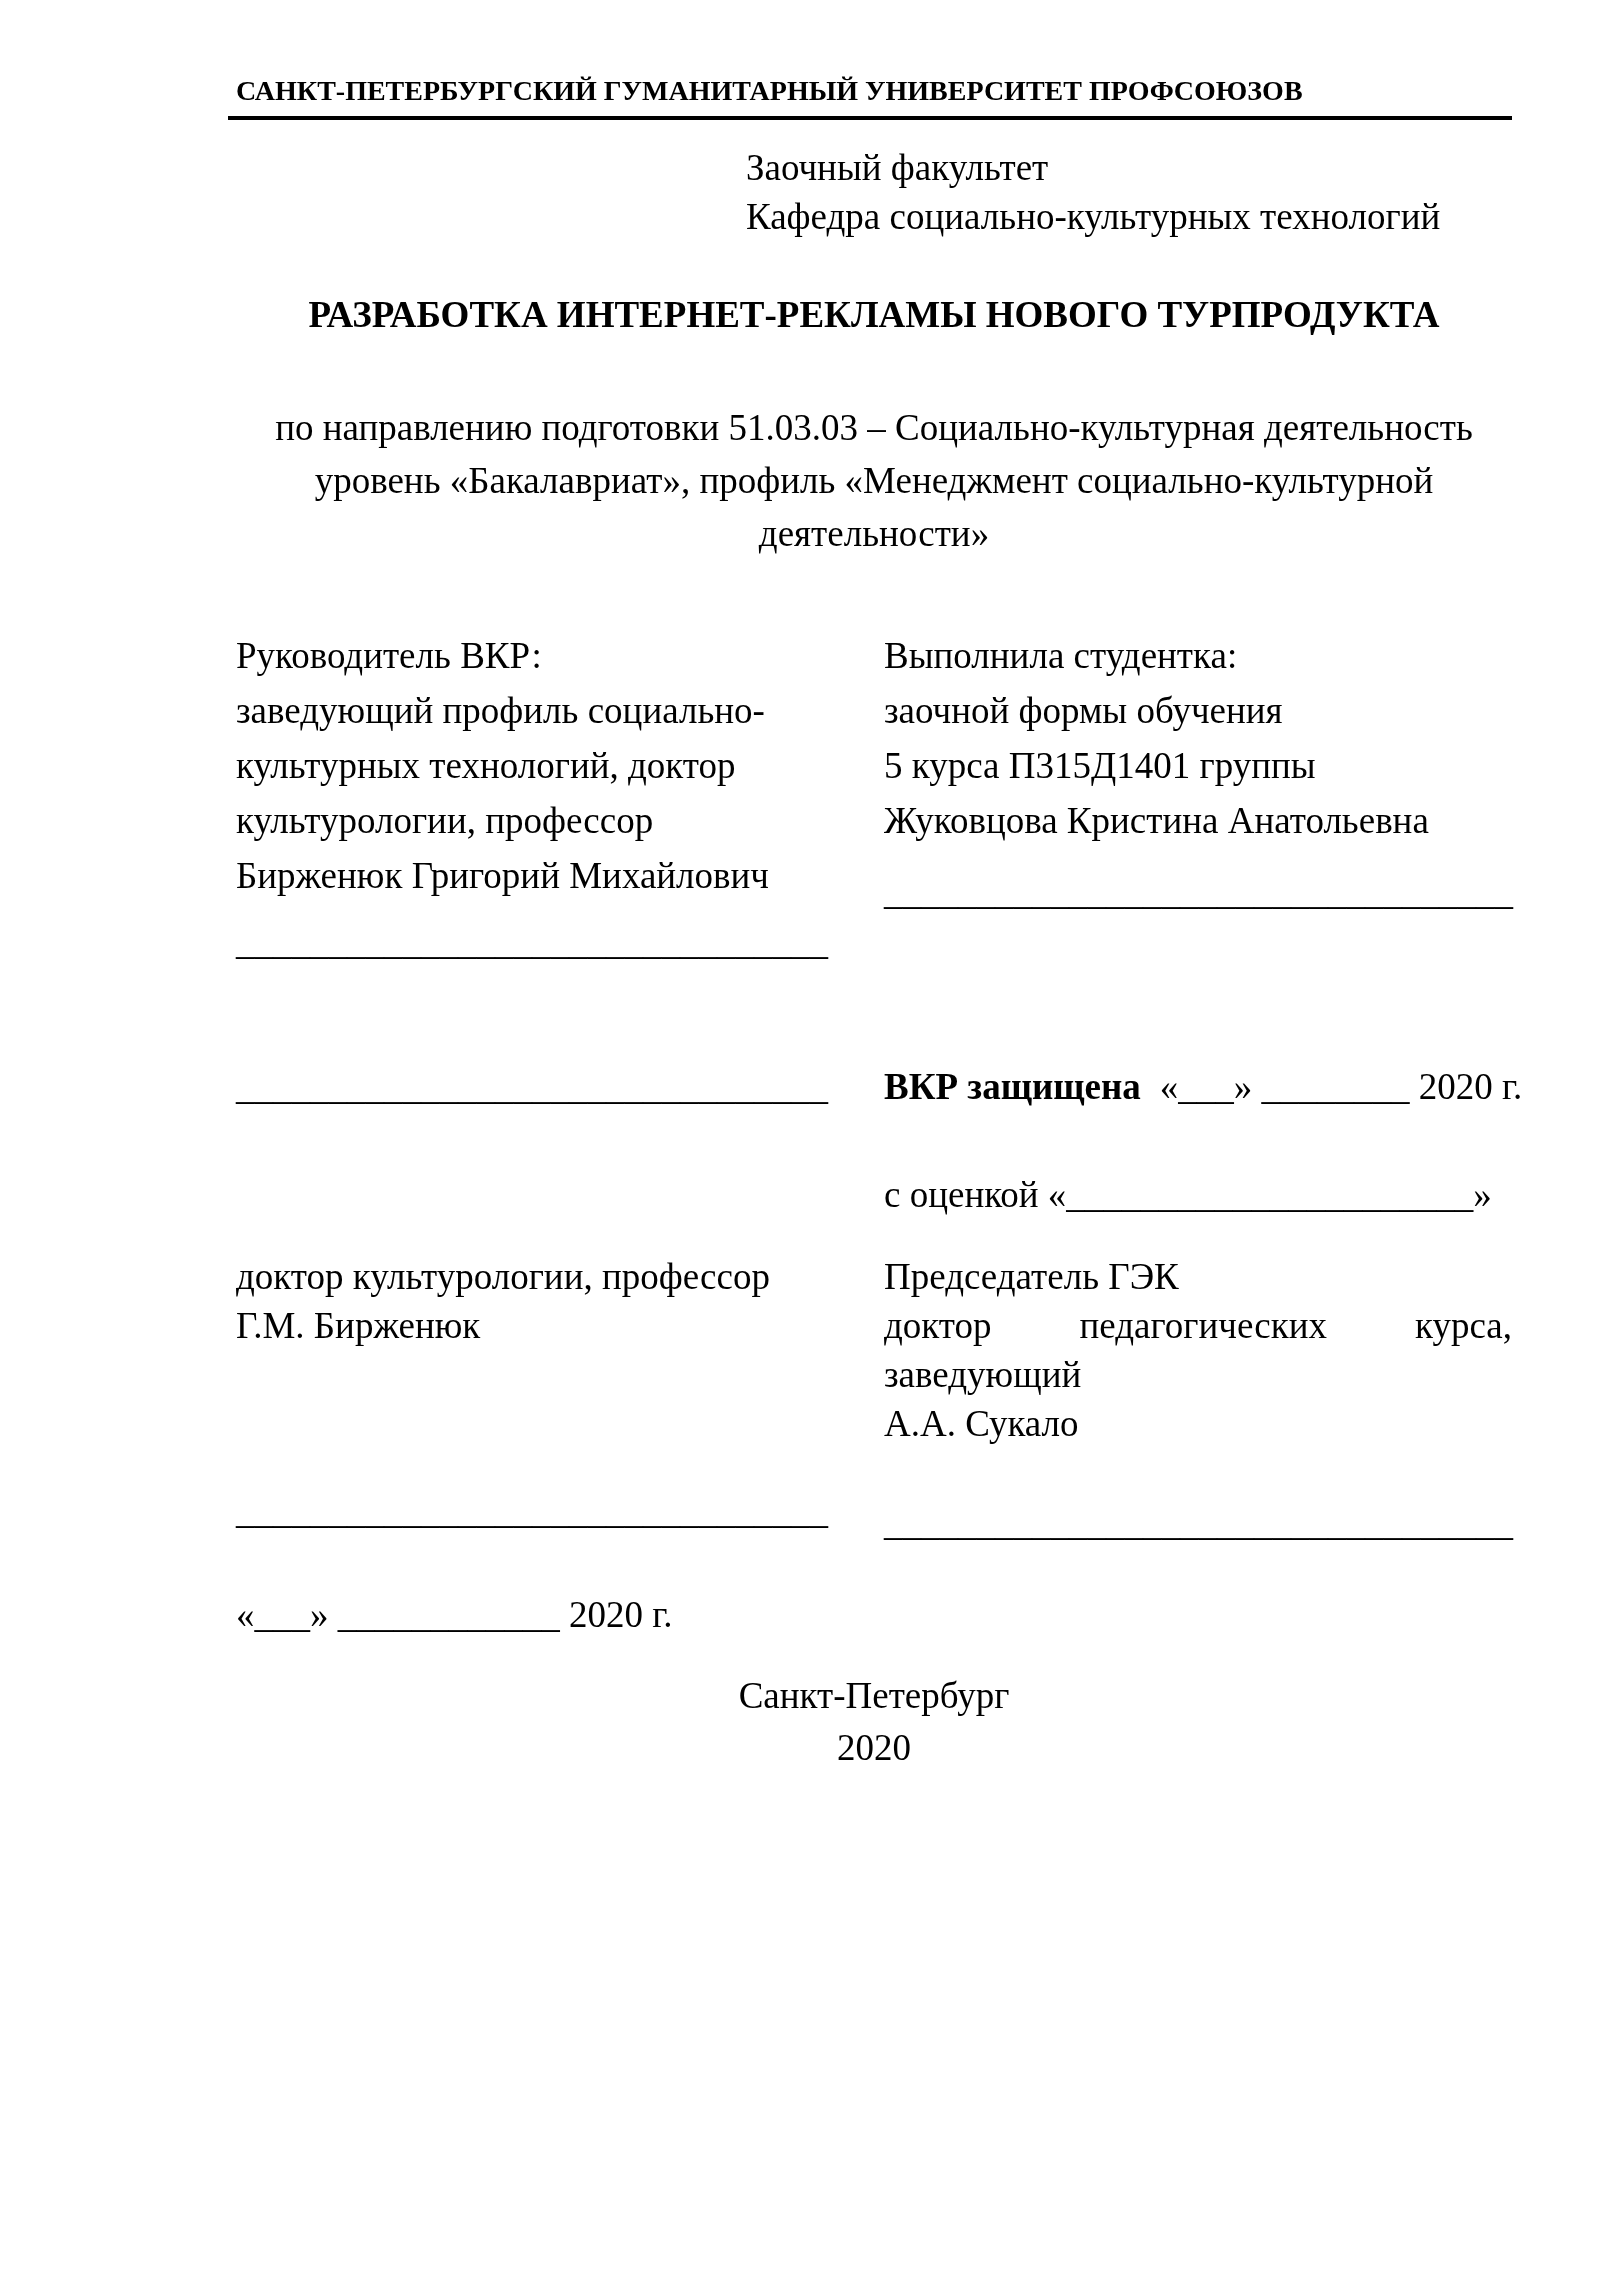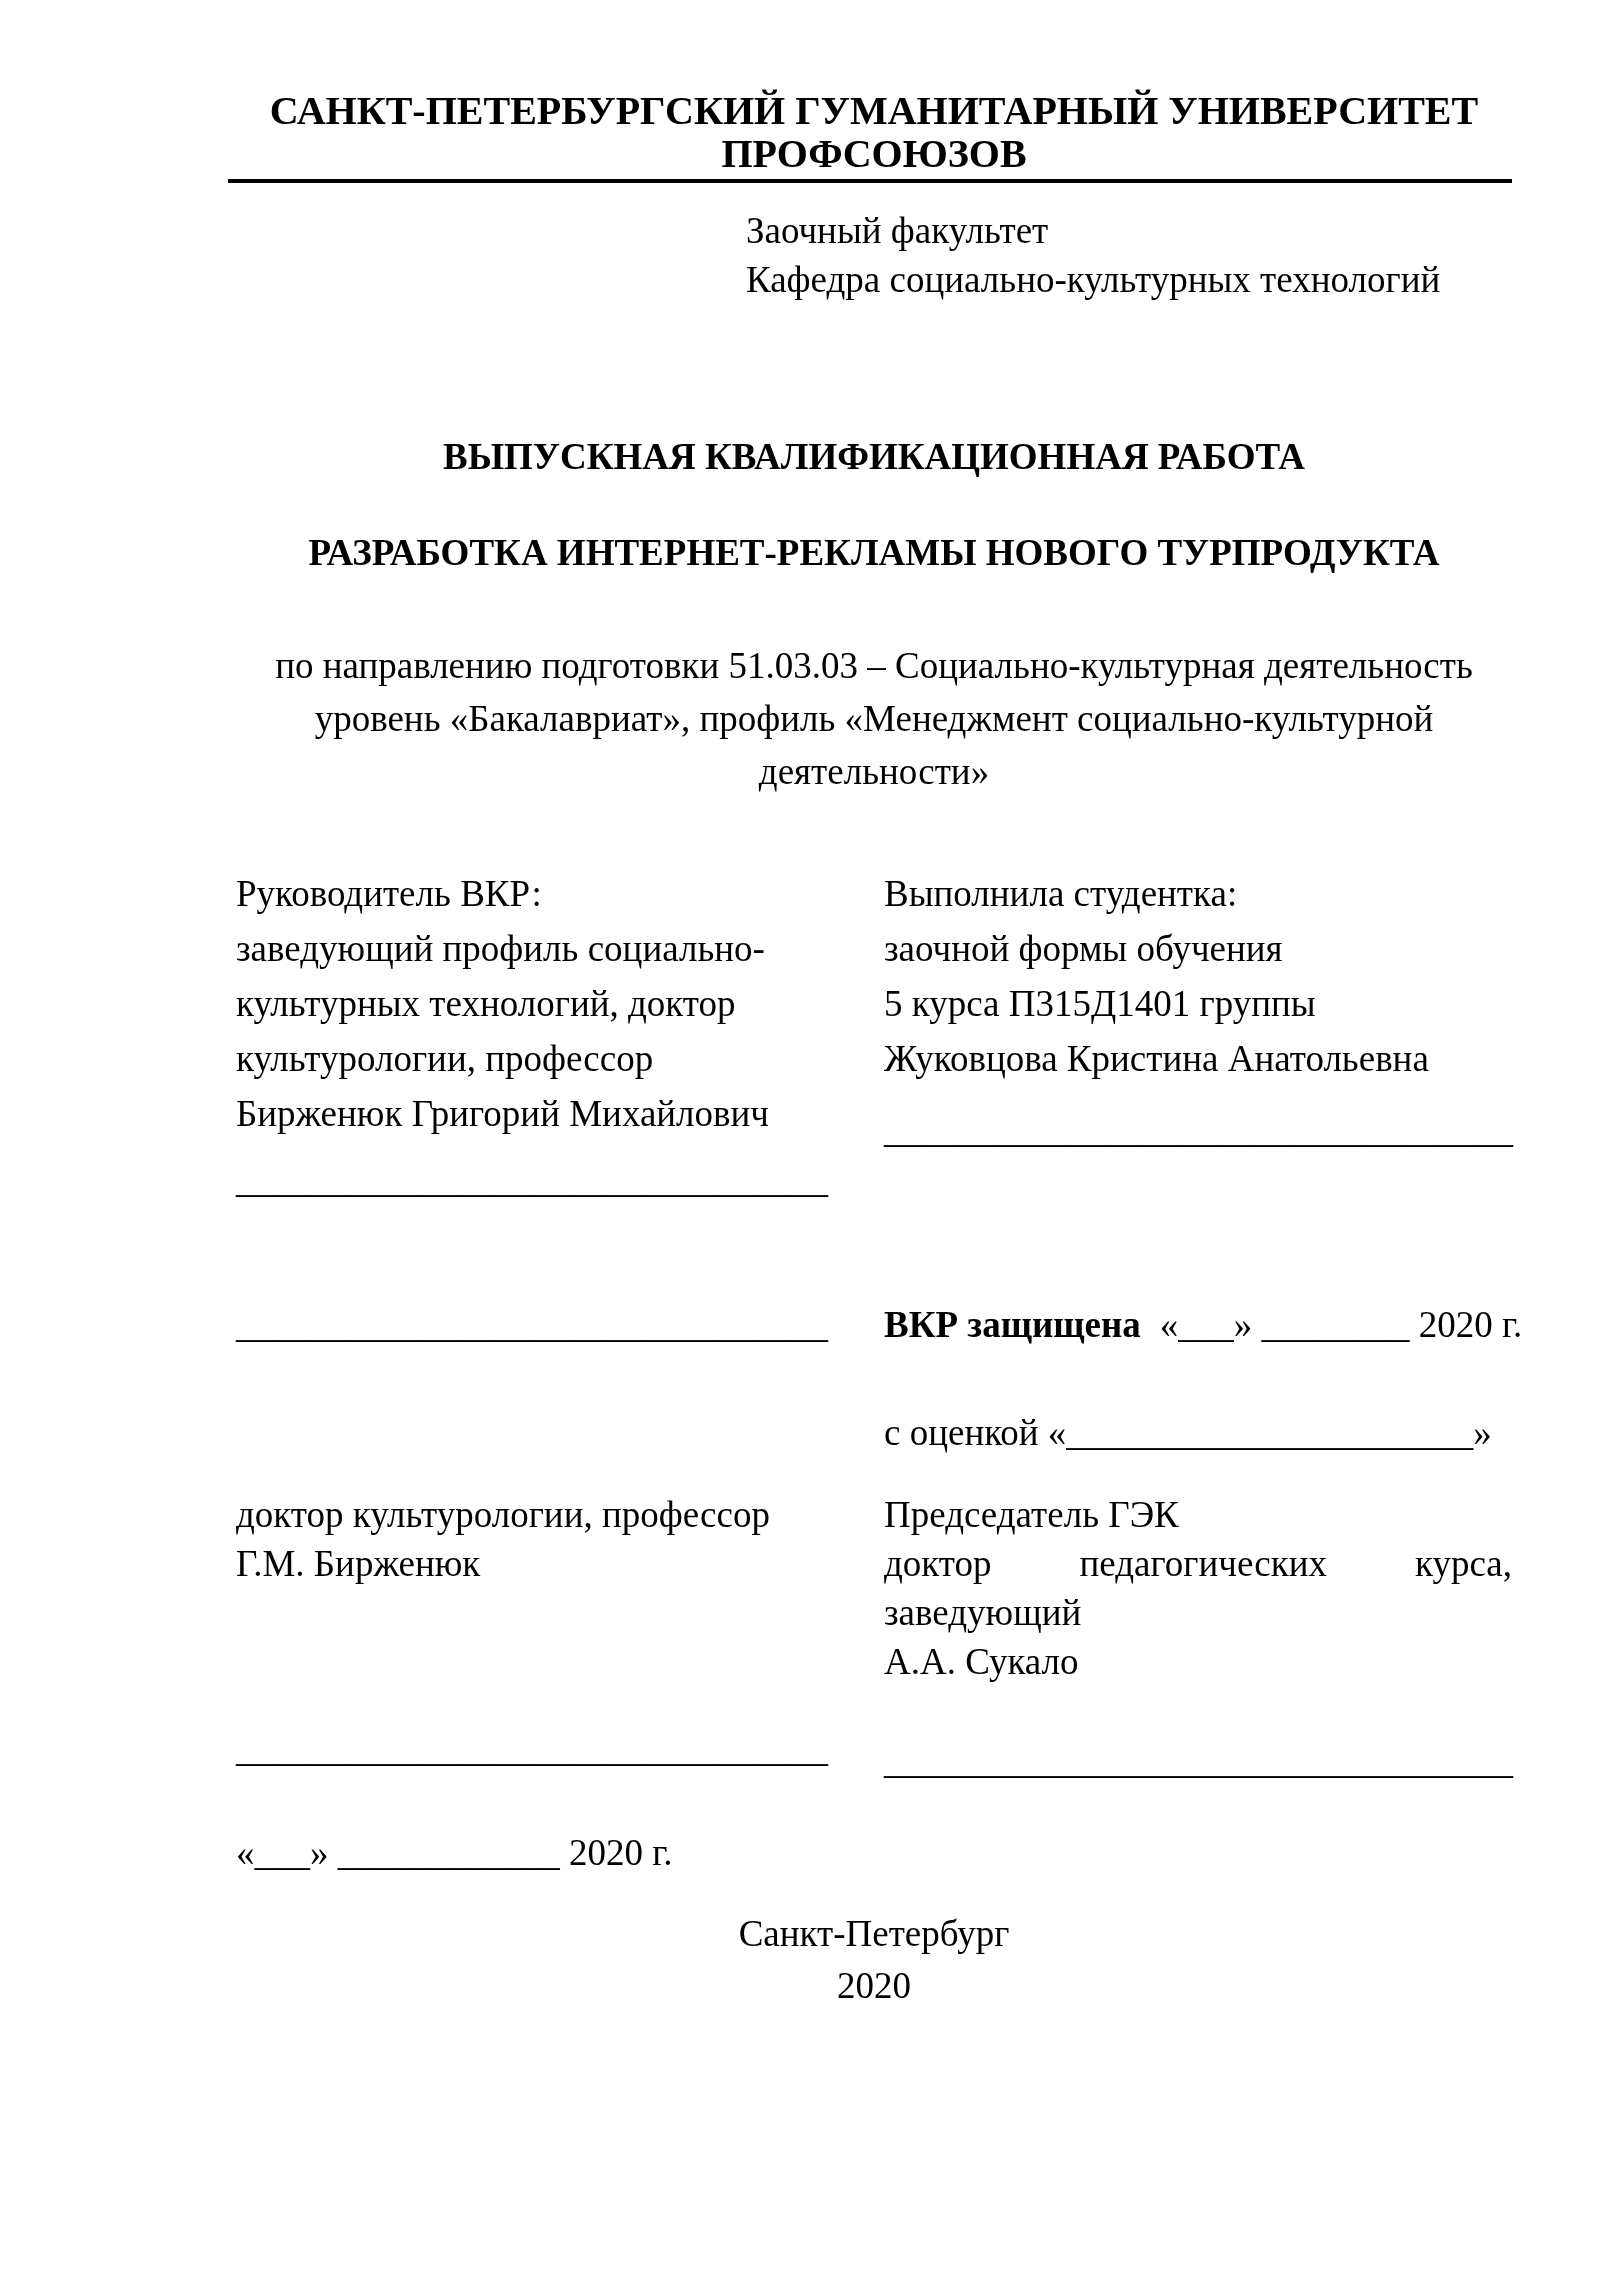--- a/index.html
+++ b/index.html
@@ -12,24 +12,23 @@
     font-family: "Liberation Serif", "DejaVu Serif", serif;
     font-size: 37px;
     overflow: hidden;
     box-sizing: border-box;
   }
   .content { padding: 0 111px 0 236px; }
   .b { font-weight: bold; }
   .nw { white-space: nowrap; }
 
   .univ-name {
-    padding-top: 89px;
+    padding-top: 69px;
     line-height: 43px;
-    font-size: 40px;
-    text-align: center;
+    font-size: 28px;
     font-weight: bold;
   }
   .header-rule {
     height: 0;
     border-top: 4.7px solid #000;
     margin-top: 3.9px;
     margin-left: -7.9px;
   }
   .faculty-block {
     margin-top: 23px;
@@ -86,21 +85,20 @@
   <div class="content">
 
     <div class="univ-name">САНКТ-ПЕТЕРБУРГСКИЙ ГУМАНИТАРНЫЙ УНИВЕРСИТЕТ ПРОФСОЮЗОВ</div>
     <div class="header-rule"></div>
 
     <div class="faculty-block">
       <div class="nw">Заочный факультет</div>
       <div class="nw">Кафедра социально-культурных технологий</div>
     </div>
 
-    <div class="work-type">ВЫПУСКНАЯ КВАЛИФИКАЦИОННАЯ РАБОТА</div>
     <div class="thesis-title">РАЗРАБОТКА ИНТЕРНЕТ-РЕКЛАМЫ НОВОГО ТУРПРОДУКТА</div>
 
     <div class="program">
       <div class="nw">по направлению подготовки 51.03.03 – Социально-культурная деятельность</div>
       <div class="nw">уровень «Бакалавриат», профиль «Менеджмент социально-культурной</div>
       <div class="nw">деятельности»</div>
     </div>
 
     <div class="cols cols1">
       <div class="col-left">

